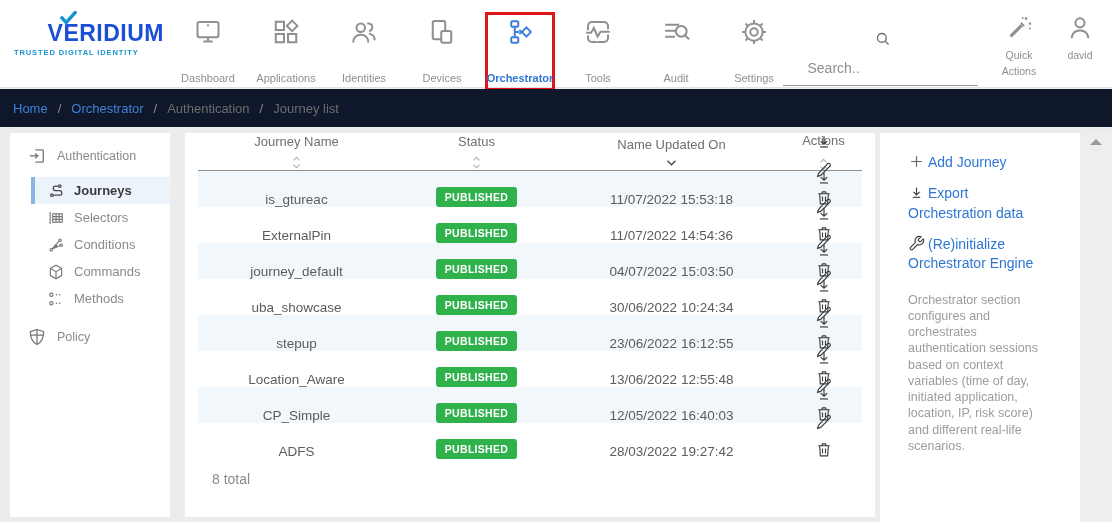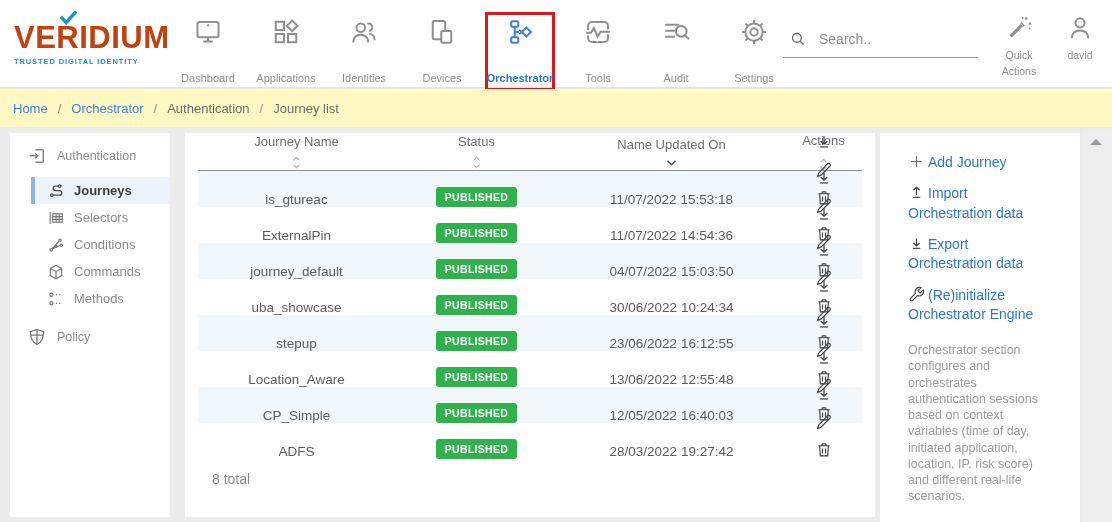--- a/index.html
+++ b/index.html
@@ -3,45 +3,45 @@
 <meta charset="utf-8">
 <style>
   * { margin:0; padding:0; box-sizing:border-box; }
   html,body { width:1112px; height:522px; overflow:hidden; }
   body { font-family:"Liberation Sans", sans-serif; background:#ececec; position:relative; }
   .screen { position:relative; width:1112px; height:522px; }
 
   
   .navbar { position:absolute; top:0; left:0; width:1112px; height:88px; background:#fff; border-bottom:1px solid #e2e2e2; }
   .logo { position:absolute; left:14px; top:20px; width:150px; }
-  .logo-word { font-size:31px; font-weight:bold; color:#c2410c; letter-spacing:.5px; position:relative; }
+  .logo-word { font-size:23px; font-weight:bold; color:#1d4ed8; letter-spacing:.5px; position:relative;text-align:right; }
   .logo-check { position:absolute; left:46px; top:-9px; }
   .logo-tagline { font-size:7.5px; font-weight:bold; color:var(--brand-blue,#1693d0); letter-spacing:.12em; margin-top:1px; }
 
   .nav-items { position:absolute; left:173px; top:12px; display:flex; gap:8px; }
   .nav-item { width:70px; display:flex; flex-direction:column; align-items:center; gap:25px; padding:5px 0 7px; cursor:pointer; }
   .nav-item .nav-ic { width:30px; height:30px; color:#8f8f8f; display:block; }
   .nav-label { font-size:11px; color:#8f8f8f; white-space:nowrap; }
   .nav-item.highlight { border:3px solid var(--highlight-red,#e0151c); padding:2px 0 4px; }
   .nav-item.active .nav-ic { color:#3e7fdb; }
   .nav-item.active .nav-label { color:var(--accent,#2e76d2); font-weight:bold; }
 
   .nav-right { position:absolute; top:14px; right:12px; display:flex; align-items:flex-start; gap:18px; }
-  .search { width:195px; display:flex; align-items:center; gap:12px; border-bottom:1px solid #9a9a9a; padding:0 2px 9px 6px; margin-top:16px; }
+  .search { width:195px; display:flex; align-items:center; gap:12px; border-bottom:1px solid #9a9a9a; padding:0 2px 9px 6px; margin-top:16px;flex-direction:column; }
   .search svg { color:#6e6e6e; flex:none; }
   .search input { border:none; outline:none; width:150px; font-size:14px; color:#777; font-family:"Liberation Sans",sans-serif; background:transparent; }
   .search input::placeholder { color:#8f8f8f; }
   .topcol { display:flex; flex-direction:column; align-items:center; gap:5px; cursor:pointer; }
   .topcol .nav-ic { width:28px; height:28px; color:#8f8f8f; }
   .small-label { font-size:10.5px; color:#8f8f8f; text-align:center; line-height:1.55; }
   .quick { width:46px; }
   .user { width:40px; }
 
   
-  .crumbbar { position:absolute; top:89px; left:0; width:1112px; height:38px; background:#fef9c3; display:flex; align-items:center; gap:10px; padding-left:13px; font-size:13px; }
+  .crumbbar { position:absolute; top:89px; left:0; width:1112px; height:38px; background:#0f172a; display:flex; align-items:center; gap:10px; padding-left:13px; font-size:13px; }
   .crumbbar a { color:var(--link-blue,#3f82d8); text-decoration:none; cursor:pointer; }
   .crumb-sep { color:#8a8a8a; }
   .crumb-static { color:#6d6d6d; }
 
   
   .card { position:absolute; background:#fff; }
   .sidebar-card { left:10px; top:133px; width:160px; height:384px; padding-top:8px; }
   .table-card   { left:185px; top:133px; width:690px; height:384px; padding:0 13px; }
   .right-card   { left:880px; top:133px; width:200px; height:389px; padding:20px 26px 0 28px; }
 
@@ -587,26 +587,20 @@
   </div>
 
     <div class="total">8 total</div>
   </section>
 
   <aside class="card right-card">
     <p class="panel-link">
       <span class="pic"><svg viewBox="0 0 24 24" fill="none" stroke="#666" stroke-width="1.7">
             <path d="M12 4.5v15M4.5 12h15"></path>
           </svg></span><span>Add Journey</span>
-    </p>
-    <p class="panel-link">
-      <span class="pic"><svg viewBox="0 0 24 24" fill="none" stroke="#3c3c3c" stroke-width="1.6">
-            <path d="M12 15.4V4.8M7.6 8.8L12 4.6l4.4 4.2"></path>
-            <path d="M6.8 18.8h10.4"></path>
-          </svg></span><span>Import Orchestration data</span>
     </p>
     <p class="panel-link">
       <span class="pic"><svg viewBox="0 0 24 24" fill="none" stroke="#3c3c3c" stroke-width="1.6">
             <path d="M12 4.8v10.6M7.6 11.2l4.4 4.2 4.4-4.2"></path>
             <path d="M6.8 18.8h10.4"></path>
           </svg></span><span>Export Orchestration data</span>
     </p>
     <p class="panel-link">
       <span class="pic"><svg viewBox="0 0 24 24" fill="none" stroke="#3c3c3c" stroke-width="1.6">
             <path d="M14.7 6.3a1 1 0 0 0 0 1.4l1.6 1.6a1 1 0 0 0 1.4 0l3.77-3.77a6 6 0 0 1-7.94 7.94l-6.91 6.91a2.12 2.12 0 0 1-3-3l6.91-6.91a6 6 0 0 1 7.94-7.94l-3.76 3.76z"></path>

